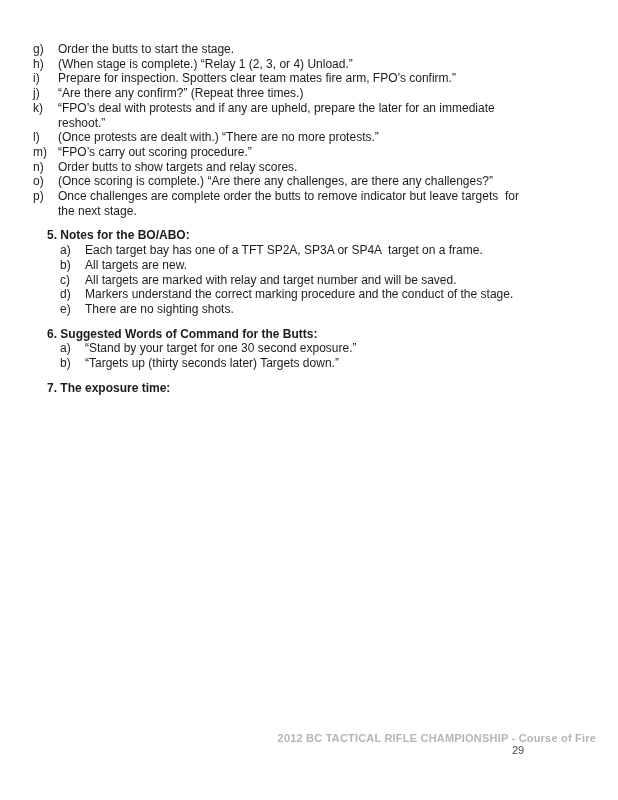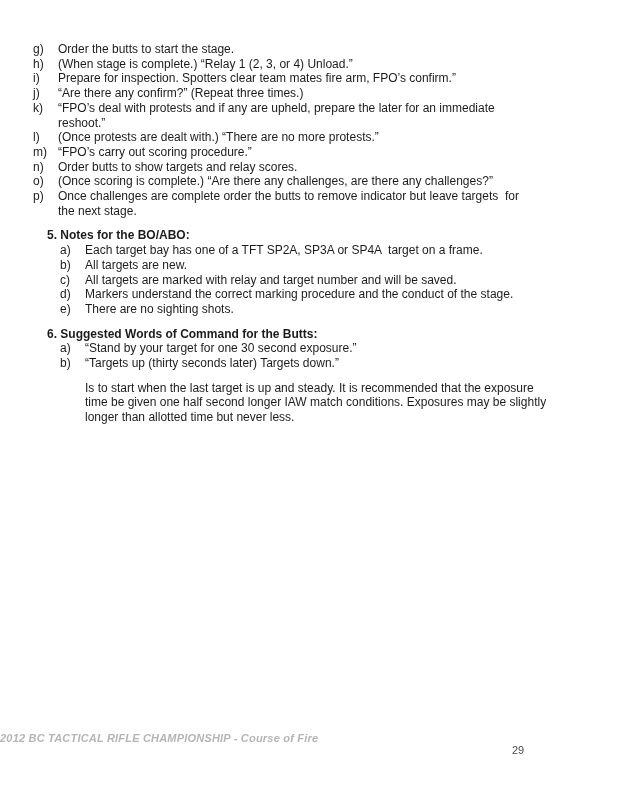--- a/index.html
+++ b/index.html
@@ -51,26 +51,25 @@
   }
   .para {
     margin-left: 38px;
     white-space: pre-wrap;
   }
   .footer-title {
     position: absolute;
     top: 732px;
     left: 0;
     width: 596px;
-    text-align: left;
+    text-align: right;
     font-weight: bold;
     font-size: 11px;
     color: #b5b5b5;
     letter-spacing: 0.2px;
-    font-style: italic;
   }
   .page-number {
     position: absolute;
     top: 744px;
     left: 512px;
     font-size: 11px;
     color: #4a4a4a;
   }
 </style>
 </head>
@@ -158,22 +157,20 @@
           <span class="text">“Stand by your target for one 30 second exposure.”</span>
         </div>
         <div class="li">
           <span class="letter">b)</span>
           <span class="text">“Targets up (thirty seconds later) Targets down.”</span>
         </div>
       </div>
     </div>
 
     <div class="section">
-      <div class="para">Is to start when the last target is up and steady. It is recommended that the exposure
-time be given one half second longer IAW match conditions. Exposures may be slightly
-longer than allotted time but never less.</div>
+      <div class="heading">7. The exposure time:</div>
     </div>
 
   </div>
 
   <div class="footer-title">2012 BC TACTICAL RIFLE CHAMPIONSHIP - Course of Fire</div>
   <div class="page-number">29</div>
 </div>
 
 </body></html>

